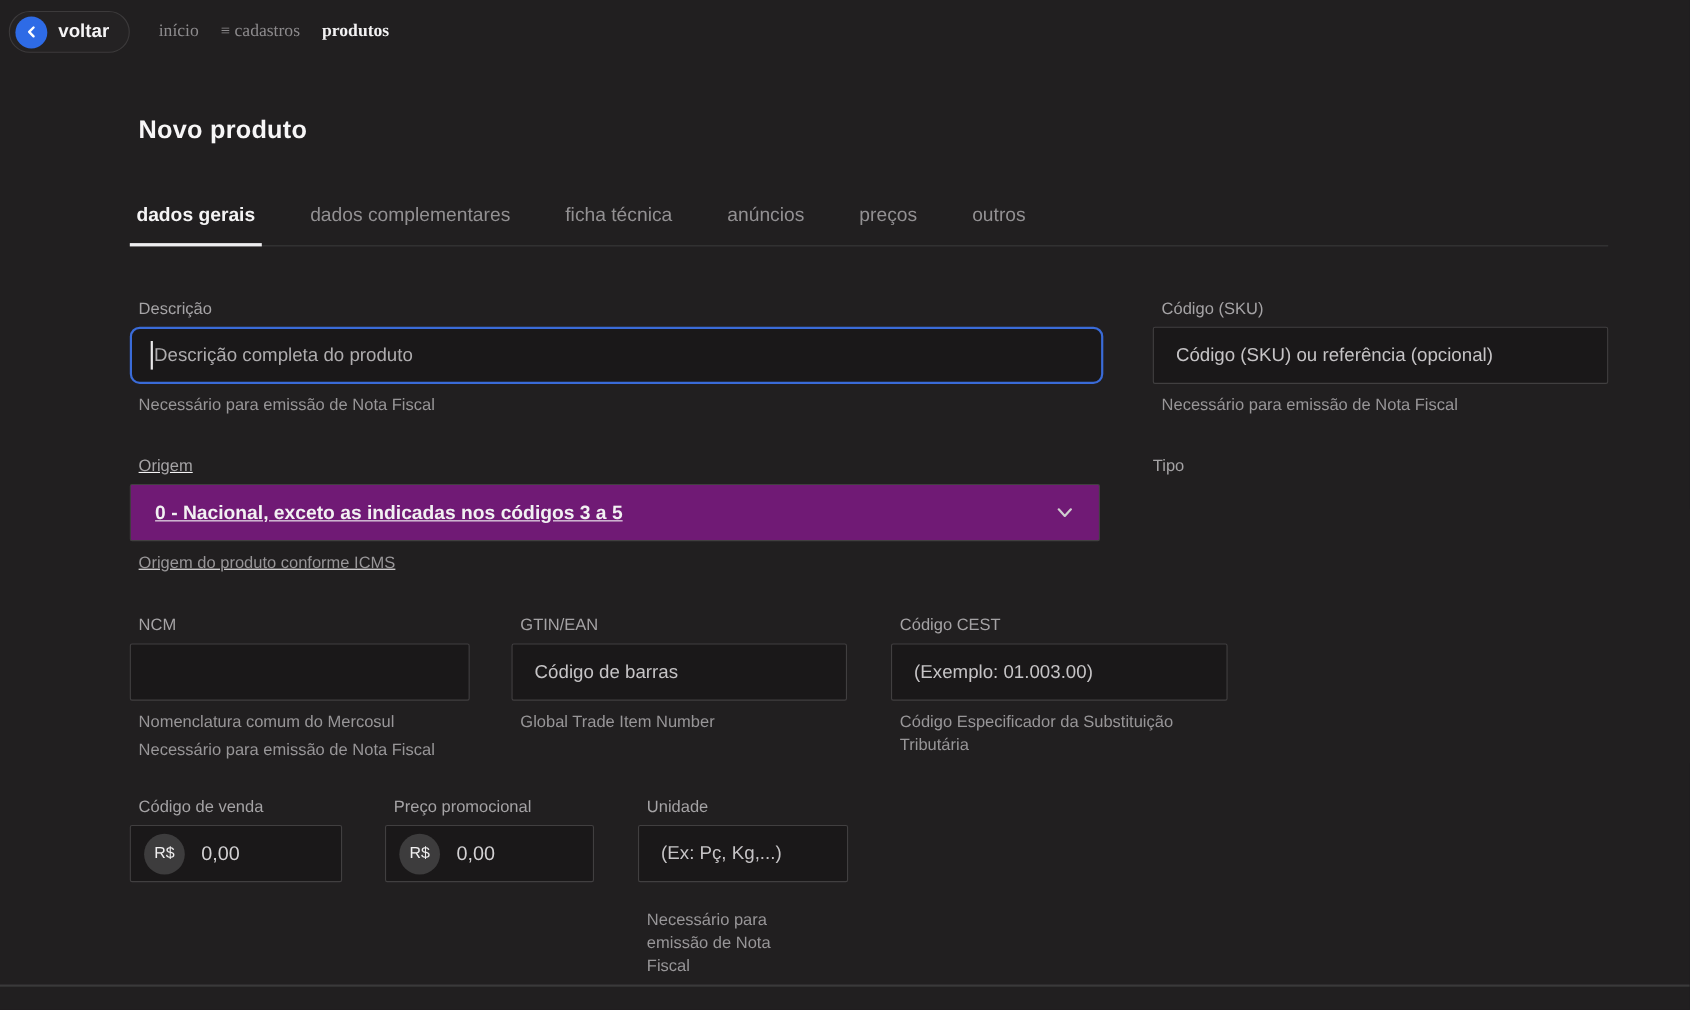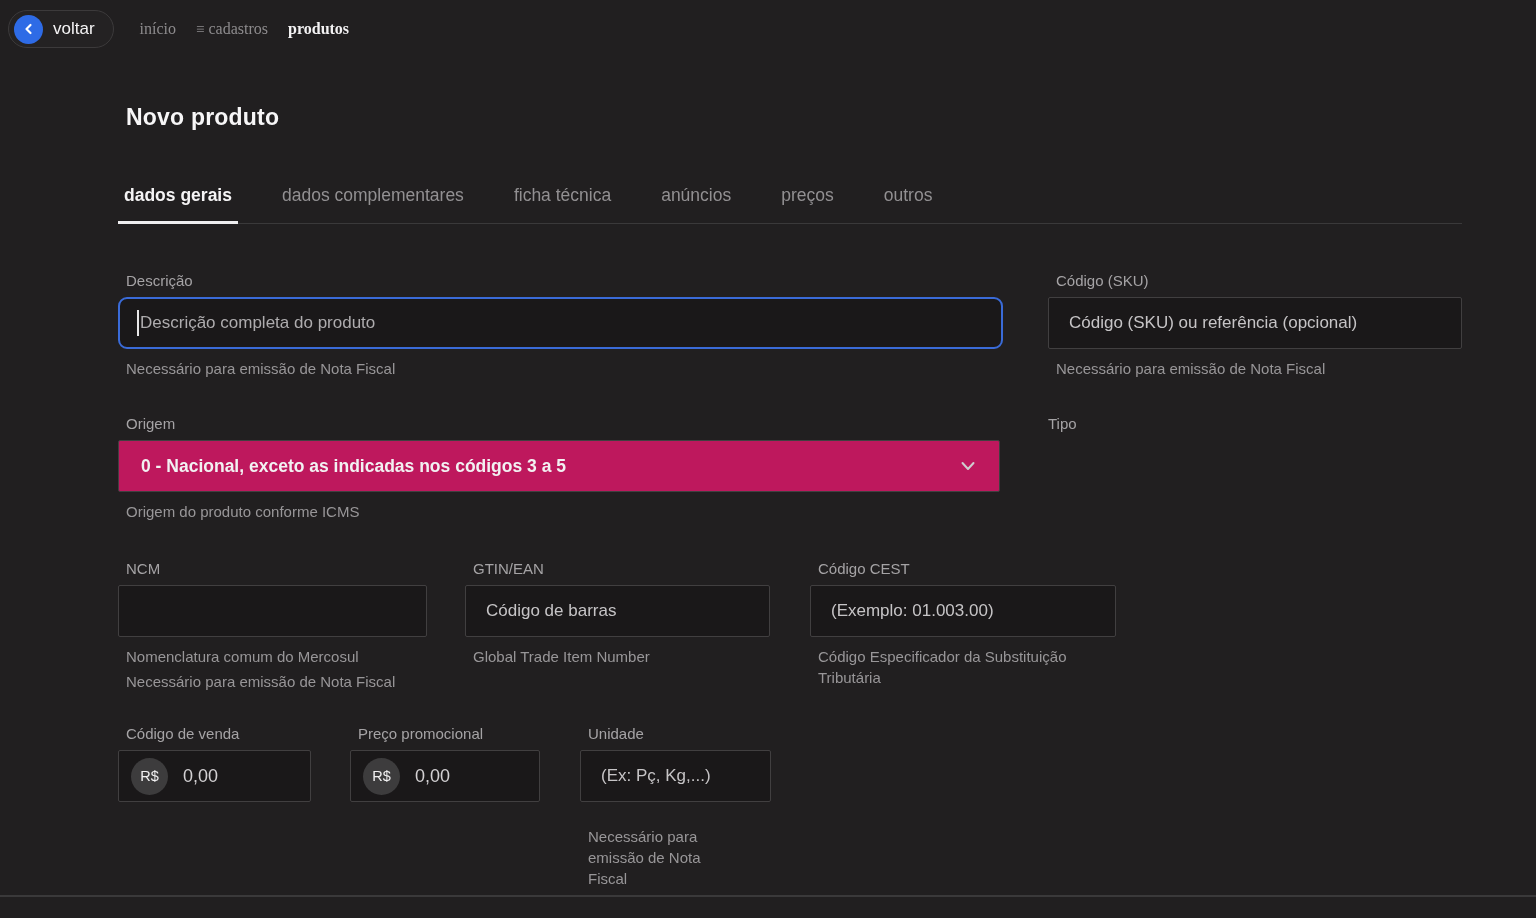--- a/index.html
+++ b/index.html
@@ -22,21 +22,21 @@
     border-radius: 20px;
     height: 38px; padding: 0 18px 0 5px;
     cursor: pointer;
   }
   .back-circle {
     width: 29px; height: 29px; border-radius: 50%;
     background: #2e6be6;
     display: flex; align-items: center; justify-content: center;
     flex: 0 0 auto;
   }
-  .back-label { font-size: 17px; font-weight: 400; color: #f5f4f5; }
+  .back-label { font-size: 17px; font-weight: 700; color: #f5f4f5; }
   .breadcrumb { display: flex; align-items: center; margin-left: 26px; gap: 20px; font-size: 16px; font-family: Liberation Serif, serif; }
   .crumb { color: #8d8b8d; display: flex; align-items: center; gap: 4px; }
   .crumb.active { color: #f3f2f3; font-weight: 700; }
   .crumb-icon { font-size: 15px; color: #8d8b8d; }
 
   
   .content { margin: 0 74px 0 118px; }
   .page-title {
     margin-top: 56px; margin-left: 8px;
     font-size: 23px; font-weight: 700; color: #f7f6f7;
@@ -83,21 +83,21 @@
     background: #1a1819;
   }
   .input-wrap .text-input.focused::placeholder { color: #aeacae; }
   .caret {
     position: absolute; left: 19px; top: 13px;
     width: 1.5px; height: 26px; background: #e8e7e8;
   }
 
   .select {
     height: 52px; width: 100%;
-    background: #be185d;
+    background: #701a75;
     border: 1px solid #413f40;
     border-radius: 2px;
     display: flex; align-items: center; justify-content: space-between;
     padding: 0 20px 0 22px;
     cursor: pointer;
   }
   .select-value { font-size: 17.5px; font-weight: 700; color: #f2f1f2; }
 
   .price-input {
     height: 52px; width: 100%;
@@ -115,21 +115,21 @@
     font-size: 14.5px; color: #f1f0f1; flex: 0 0 auto;
   }
   .price-value { font-size: 18px; color: #d3d1d3; }
 
   
   .row-1 { margin-top: 48px; }
   .row-1 .col-desc { width: 885px; }
   .row-1 .col-sku  { width: 414px; margin-left: 45px; }
 
   .row-2 { margin-top: 36px; }
-  .row-2 .col-origem { width: 882px; }
+  .row-2 .col-origem { width: 882px; text-decoration: underline; }
   .row-2 .col-tipo   { width: 422px; margin-left: 40px; gap: 47px; }
 
   .row-3 { margin-top: 38px; }
   .row-3 .col-ncm  { width: 309px; }
   .row-3 .col-gtin { width: 305px; margin-left: 38px; }
   .row-3 .col-cest { width: 306px; margin-left: 40px; }
   .col-cest .helper { max-width: 250px; }
 
   .row-4 { margin-top: 33px; }
   .row-4 .col-pv { width: 193px; }

